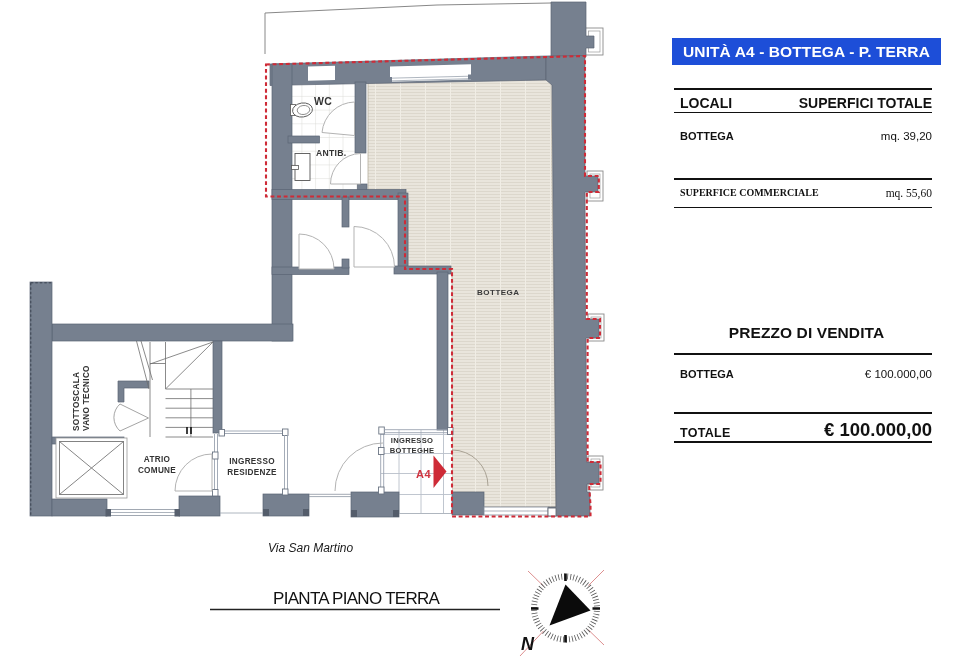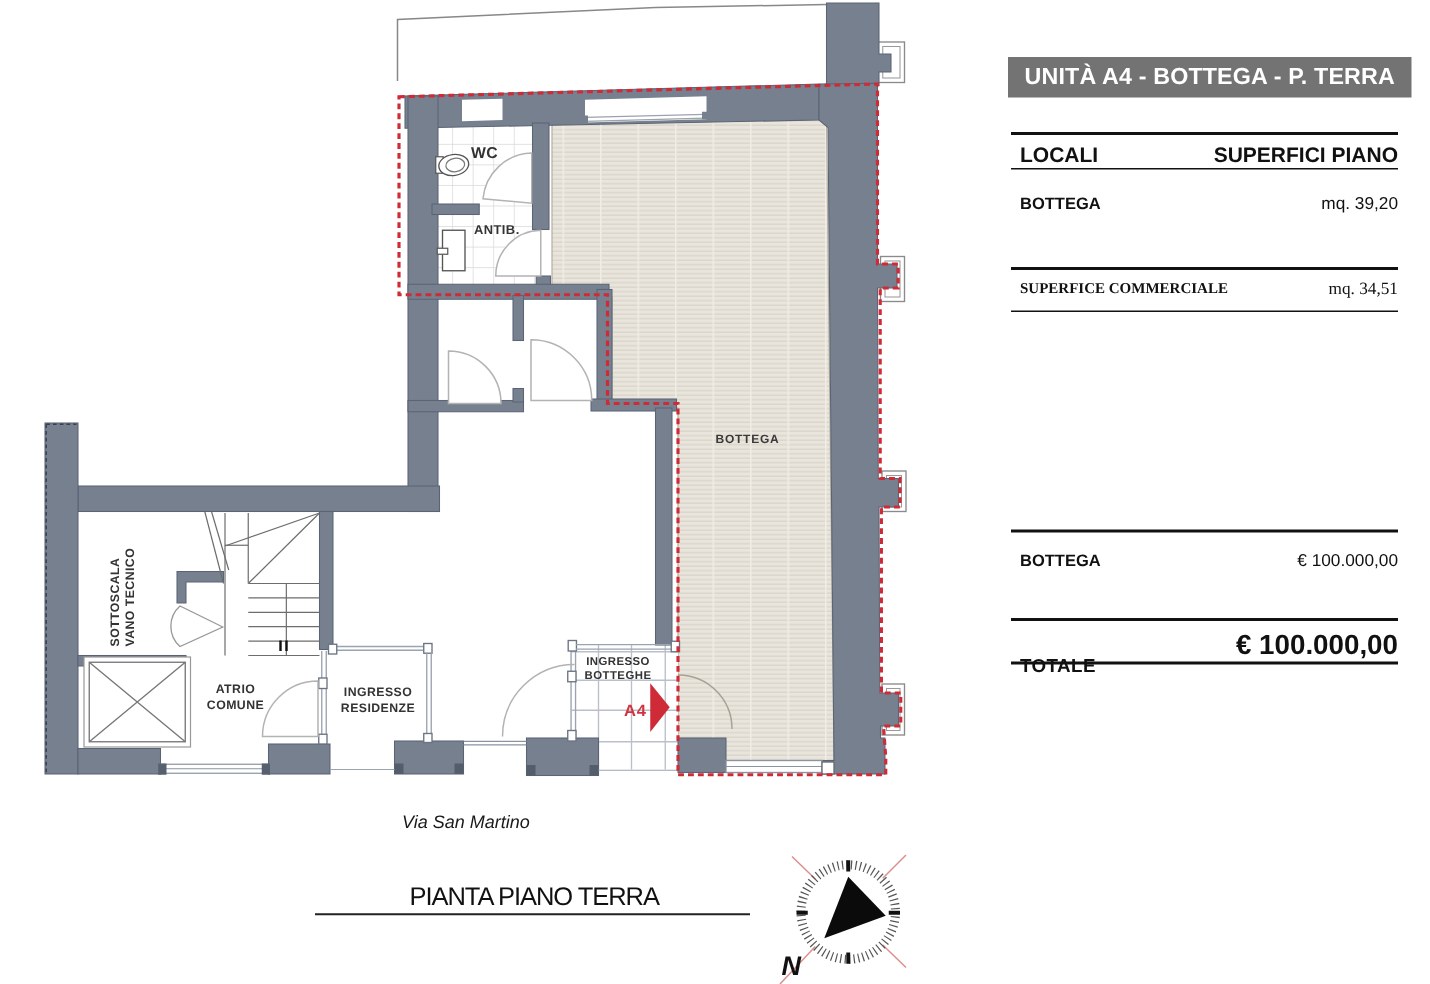--- a/index.html
+++ b/index.html
@@ -257,39 +257,40 @@
     <path d="M528,571 L543.5,586 M604,645 L588.5,630 M604,570 L588.5,585.5 M520,656 L543.5,631" stroke="#dd8f8f" stroke-width="1" fill="none"></path>
     <circle cx="565.5" cy="608" r="31.5" fill="none" stroke="#555" stroke-width="6" stroke-dasharray="0.8,2.2"></circle>
     <path d="M565.5,573.5 L565.5,581 M565.5,635 L565.5,642.5 M531,608.5 L538.5,608.5 M592.5,608.5 L600,608.5" stroke="#111" stroke-width="2.6" fill="none"></path>
     <polygon points="565.5,584.5 549.5,625.5 590.5,610.5" fill="#0b0b0b"></polygon>
     <text x="521" y="650" font-size="18" font-weight="bold" font-style="italic" fill="#111">N</text>
   </g>
 </svg>
 
 <div class="abs" style="left:0;top:0;width:953px;height:656px;pointer-events:none">
 
-  <div class="abs" style="top:38px;left:672px;width:269px;height:27px;background:#737373;color:#fff;display:flex;align-items:center;justify-content:center;font-size:15.5px;font-weight:bold;letter-spacing:0.1px;">UNITÀ A4 - BOTTEGA - P. TERRA</div>
+  <div class="abs" style="top:38px;left:672px;width:269px;height:27px;background:#1d4ed8;color:#fff;display:flex;align-items:center;justify-content:center;font-size:15.5px;font-weight:bold;letter-spacing:0.1px;">UNITÀ A4 - BOTTEGA - P. TERRA</div>
 
   <div class="hline" style="left:674px;top:87.5px;width:258px;height:2px;"></div>
 
-  <div class="abs" style="left:680px;top:95px;width:252px;font-size:14px;font-weight:bold;color:#111;">LOCALI<span style="float:right">SUPERFICI PIANO</span></div>
+  <div class="abs" style="left:680px;top:95px;width:252px;font-size:14px;font-weight:bold;color:#111;">LOCALI<span style="float:right">SUPERFICI TOTALE</span></div>
 
   <div class="hline" style="left:674px;top:111.5px;width:258px;height:1.6px;"></div>
 
   <div class="abs" style="left:680px;top:129.5px;width:252px;font-size:11px;font-weight:bold;color:#111;">BOTTEGA<span style="float:right;font-weight:normal;font-size:11.5px;padding-left:40px;">mq. 39,20</span></div>
 
   <div class="hline" style="left:674px;top:178px;width:258px;height:1.6px;"></div>
 
-  <div class="abs" style="left:680px;top:187px;width:252px;font-size:10px;font-weight:bold;color:#111;font-family:Liberation Serif, serif;">SUPERFICE COMMERCIALE<span style="float:right;font-weight:normal;font-size:11.5px;">mq. 34,51</span></div>
+  <div class="abs" style="left:680px;top:187px;width:252px;font-size:10px;font-weight:bold;color:#111;font-family:Liberation Serif, serif;">SUPERFICE COMMERCIALE<span style="float:right;font-weight:normal;font-size:11.5px;">mq. 55,60</span></div>
 
   <div class="hline" style="left:674px;top:206.5px;width:258px;height:1.6px;"></div>
 
+  <div class="abs" style="left:672px;top:324px;width:269px;text-align:center;font-size:15.5px;font-weight:bold;color:#111;letter-spacing:0.1px;">PREZZO DI VENDITA</div>
 
   <div class="hline" style="left:674px;top:353px;width:258px;height:2px;"></div>
 
   <div class="abs" style="left:680px;top:368px;width:252px;font-size:11px;font-weight:bold;color:#111;">BOTTEGA<span style="float:right;font-weight:normal;font-size:11.5px;">€ 100.000,00</span></div>
 
   <div class="hline" style="left:674px;top:412px;width:258px;height:2px;"></div>
 
-  <div class="abs" style="left:680px;top:419px;width:252px;font-size:12.5px;font-weight:bold;color:#111;"><span style="position:relative;top:18px;letter-spacing:0.3px;">TOTALE</span><span style="float:right;font-size:18.5px;">€ 100.000,00</span></div>
+  <div class="abs" style="left:680px;top:419px;width:252px;font-size:12.5px;font-weight:bold;color:#111;"><span style="position:relative;top:7px;letter-spacing:0.3px;">TOTALE</span><span style="float:right;font-size:18.5px;">€ 100.000,00</span></div>
 
   <div class="hline" style="left:674px;top:440.5px;width:258px;height:2.4px;"></div>
 </div>
 
 </body></html>

